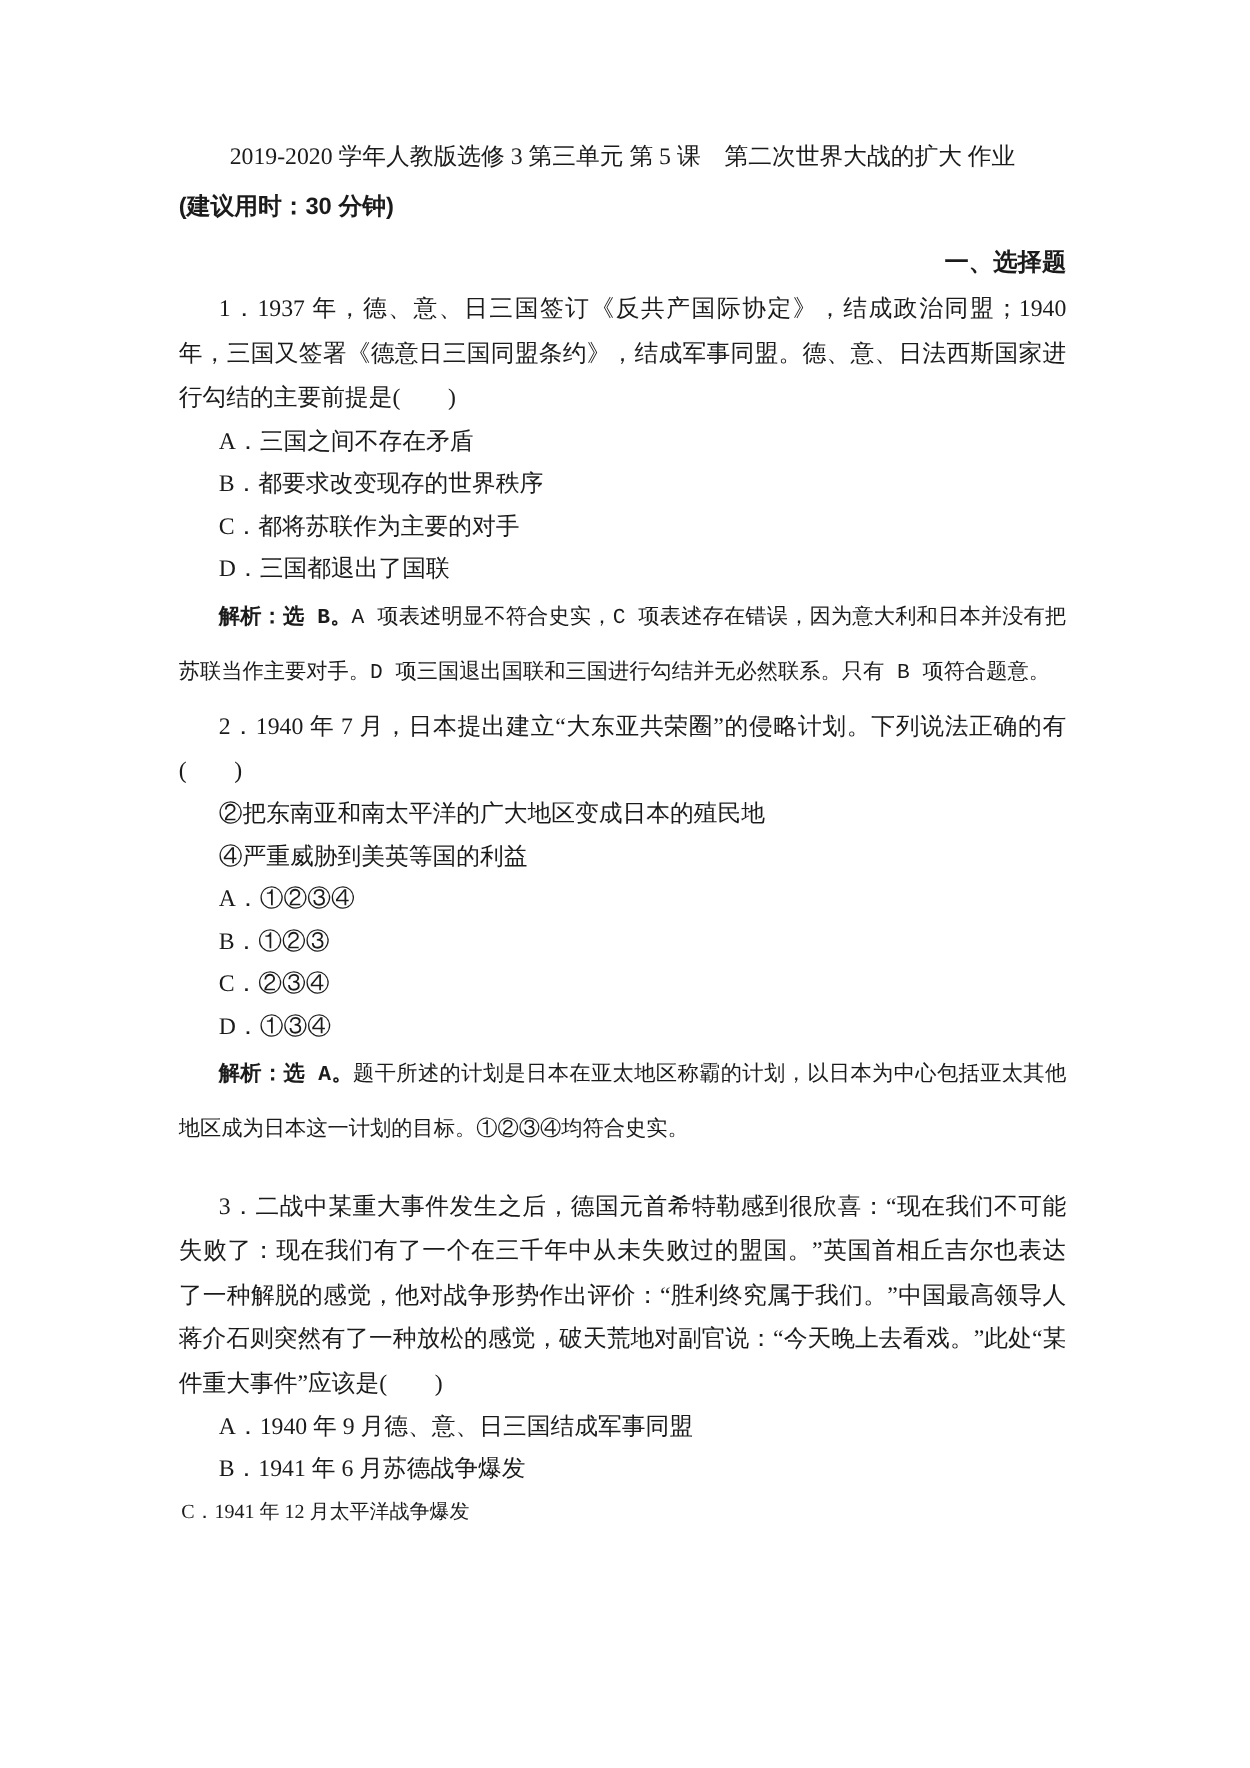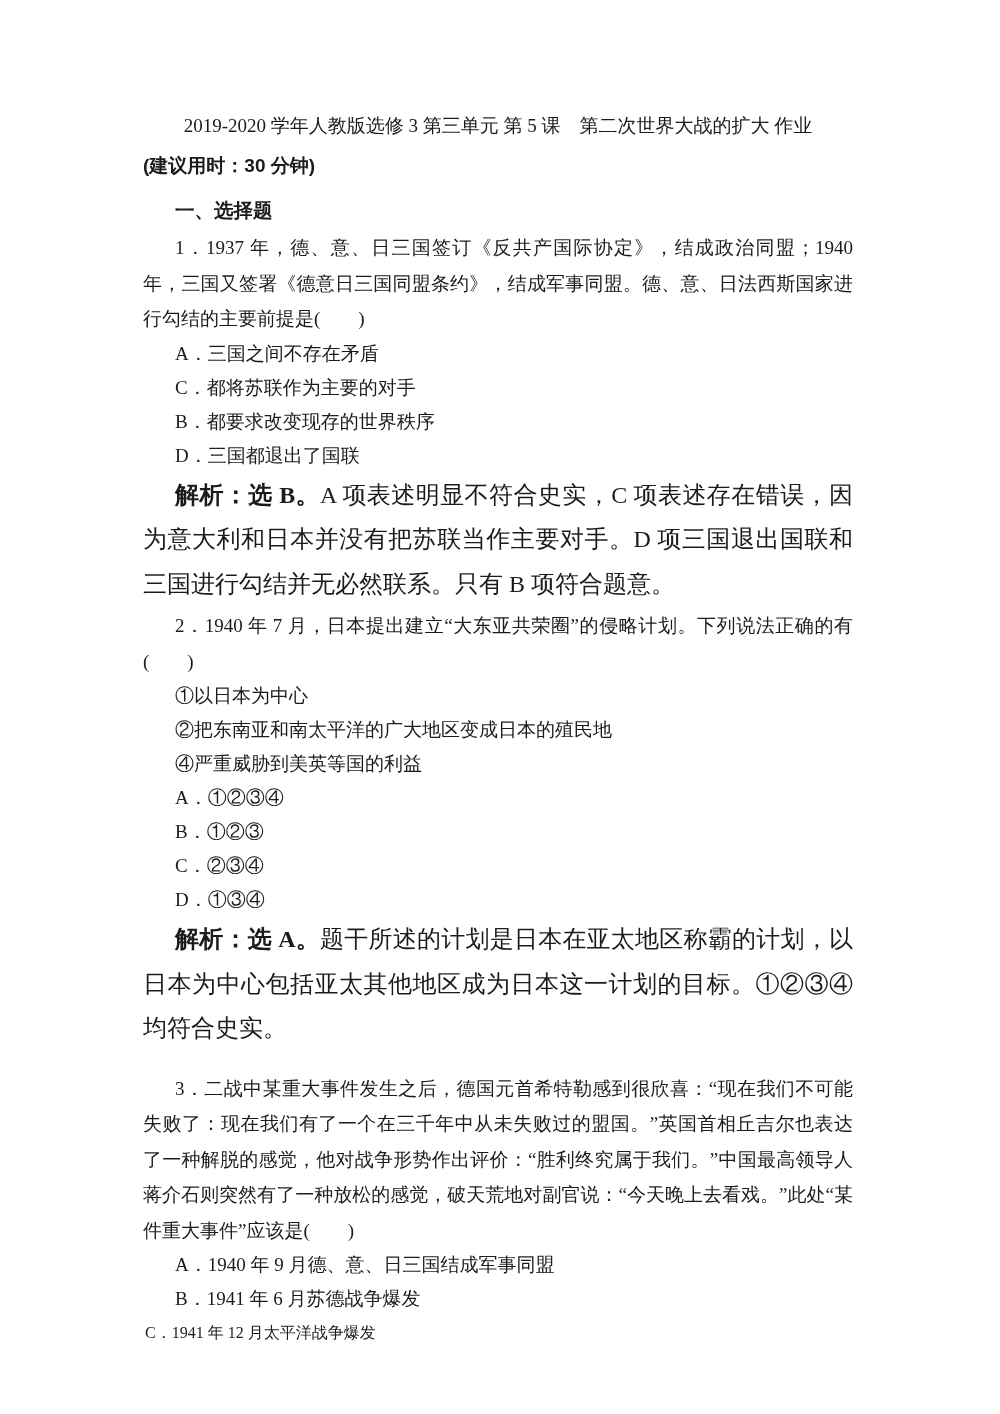--- a/index.html
+++ b/index.html
@@ -35,20 +35,21 @@
     font-family: "Liberation Sans", "DejaVu Sans", sans-serif;
     font-weight: 700;
   }
   .section-heading {
     margin-top: 16px;
     font-size: 19.5px;
     line-height: 28px;
     font-family: "Liberation Sans", "DejaVu Sans", sans-serif;
     font-weight: 700;
     text-indent: 32px;
+    text-align: right;
   }
   .stem {
     font-size: 19px;
     line-height: 35.5px;
     text-indent: 32px;
     text-align: justify;
   }
   .stem-q1 { margin-top: 6px; }
   .stem-q2 { margin-top: 2px; }
   .stem-q3 { margin-top: 20px; }
@@ -61,49 +62,48 @@
     font-size: 19px;
     line-height: 34px;
     padding-left: 32px;
   }
   .option-flush {
     font-size: 16px;
     line-height: 34px;
     padding-left: 2px;
   }
   .analysis {
-    font-size: 24px;
+    font-size: 17px;
     line-height: 44.5px;
     text-indent: 32px;
     text-align: justify;
-    font-family: Liberation Serif, serif;
+    font-family: Liberation Mono, monospace;
   }
   .analysis .lead { font-weight: 700; }
 </style>
 </head>
 <body>
 
 <div class="page">
 
   <p class="doc-title">2019-2020 学年人教版选修 3 第三单元 第 5 课　第二次世界大战的扩大 作业</p>
   <p class="doc-subtitle">(建议用时：30 分钟)</p>
   <p class="section-heading">一、选择题</p>
 
   <section>
     <p class="stem stem-q1">1．1937 年，德、意、日三国签订《反共产国际协定》，结成政治同盟；1940 年，三国又签署《德意日三国同盟条约》，结成军事同盟。德、意、日法西斯国家进行勾结的主要前提是(　　)</p>
     <p class="option">A．三国之间不存在矛盾</p>
+    <p class="option">B．都要求改变现存的世界秩序</p>
     <p class="option">C．都将苏联作为主要的对手</p>
-    <p class="option">B．都要求改变现存的世界秩序</p>
     <p class="option">D．三国都退出了国联</p>
     <p class="analysis"><span class="lead">解析：选 B。</span><span>A 项表述明显不符合史实，C 项表述存在错误，因为意大利和日本并没有把苏联当作主要对手。D 项三国退出国联和三国进行勾结并无必然联系。只有 B 项符合题意。</span></p>
   </section>
 
   <section>
     <p class="stem stem-q2">2．1940 年 7 月，日本提出建立“大东亚共荣圈”的侵略计划。下列说法正确的有(　　)</p>
-    <p class="subitem">①以日本为中心</p>
     <p class="subitem">②把东南亚和南太平洋的广大地区变成日本的殖民地</p>
     <p class="subitem">④严重威胁到美英等国的利益</p>
     <p class="option">A．①②③④</p>
     <p class="option">B．①②③</p>
     <p class="option">C．②③④</p>
     <p class="option">D．①③④</p>
     <p class="analysis"><span class="lead">解析：选 A。</span><span>题干所述的计划是日本在亚太地区称霸的计划，以日本为中心包括亚太其他地区成为日本这一计划的目标。①②③④均符合史实。</span></p>
   </section>
 
   <section>

